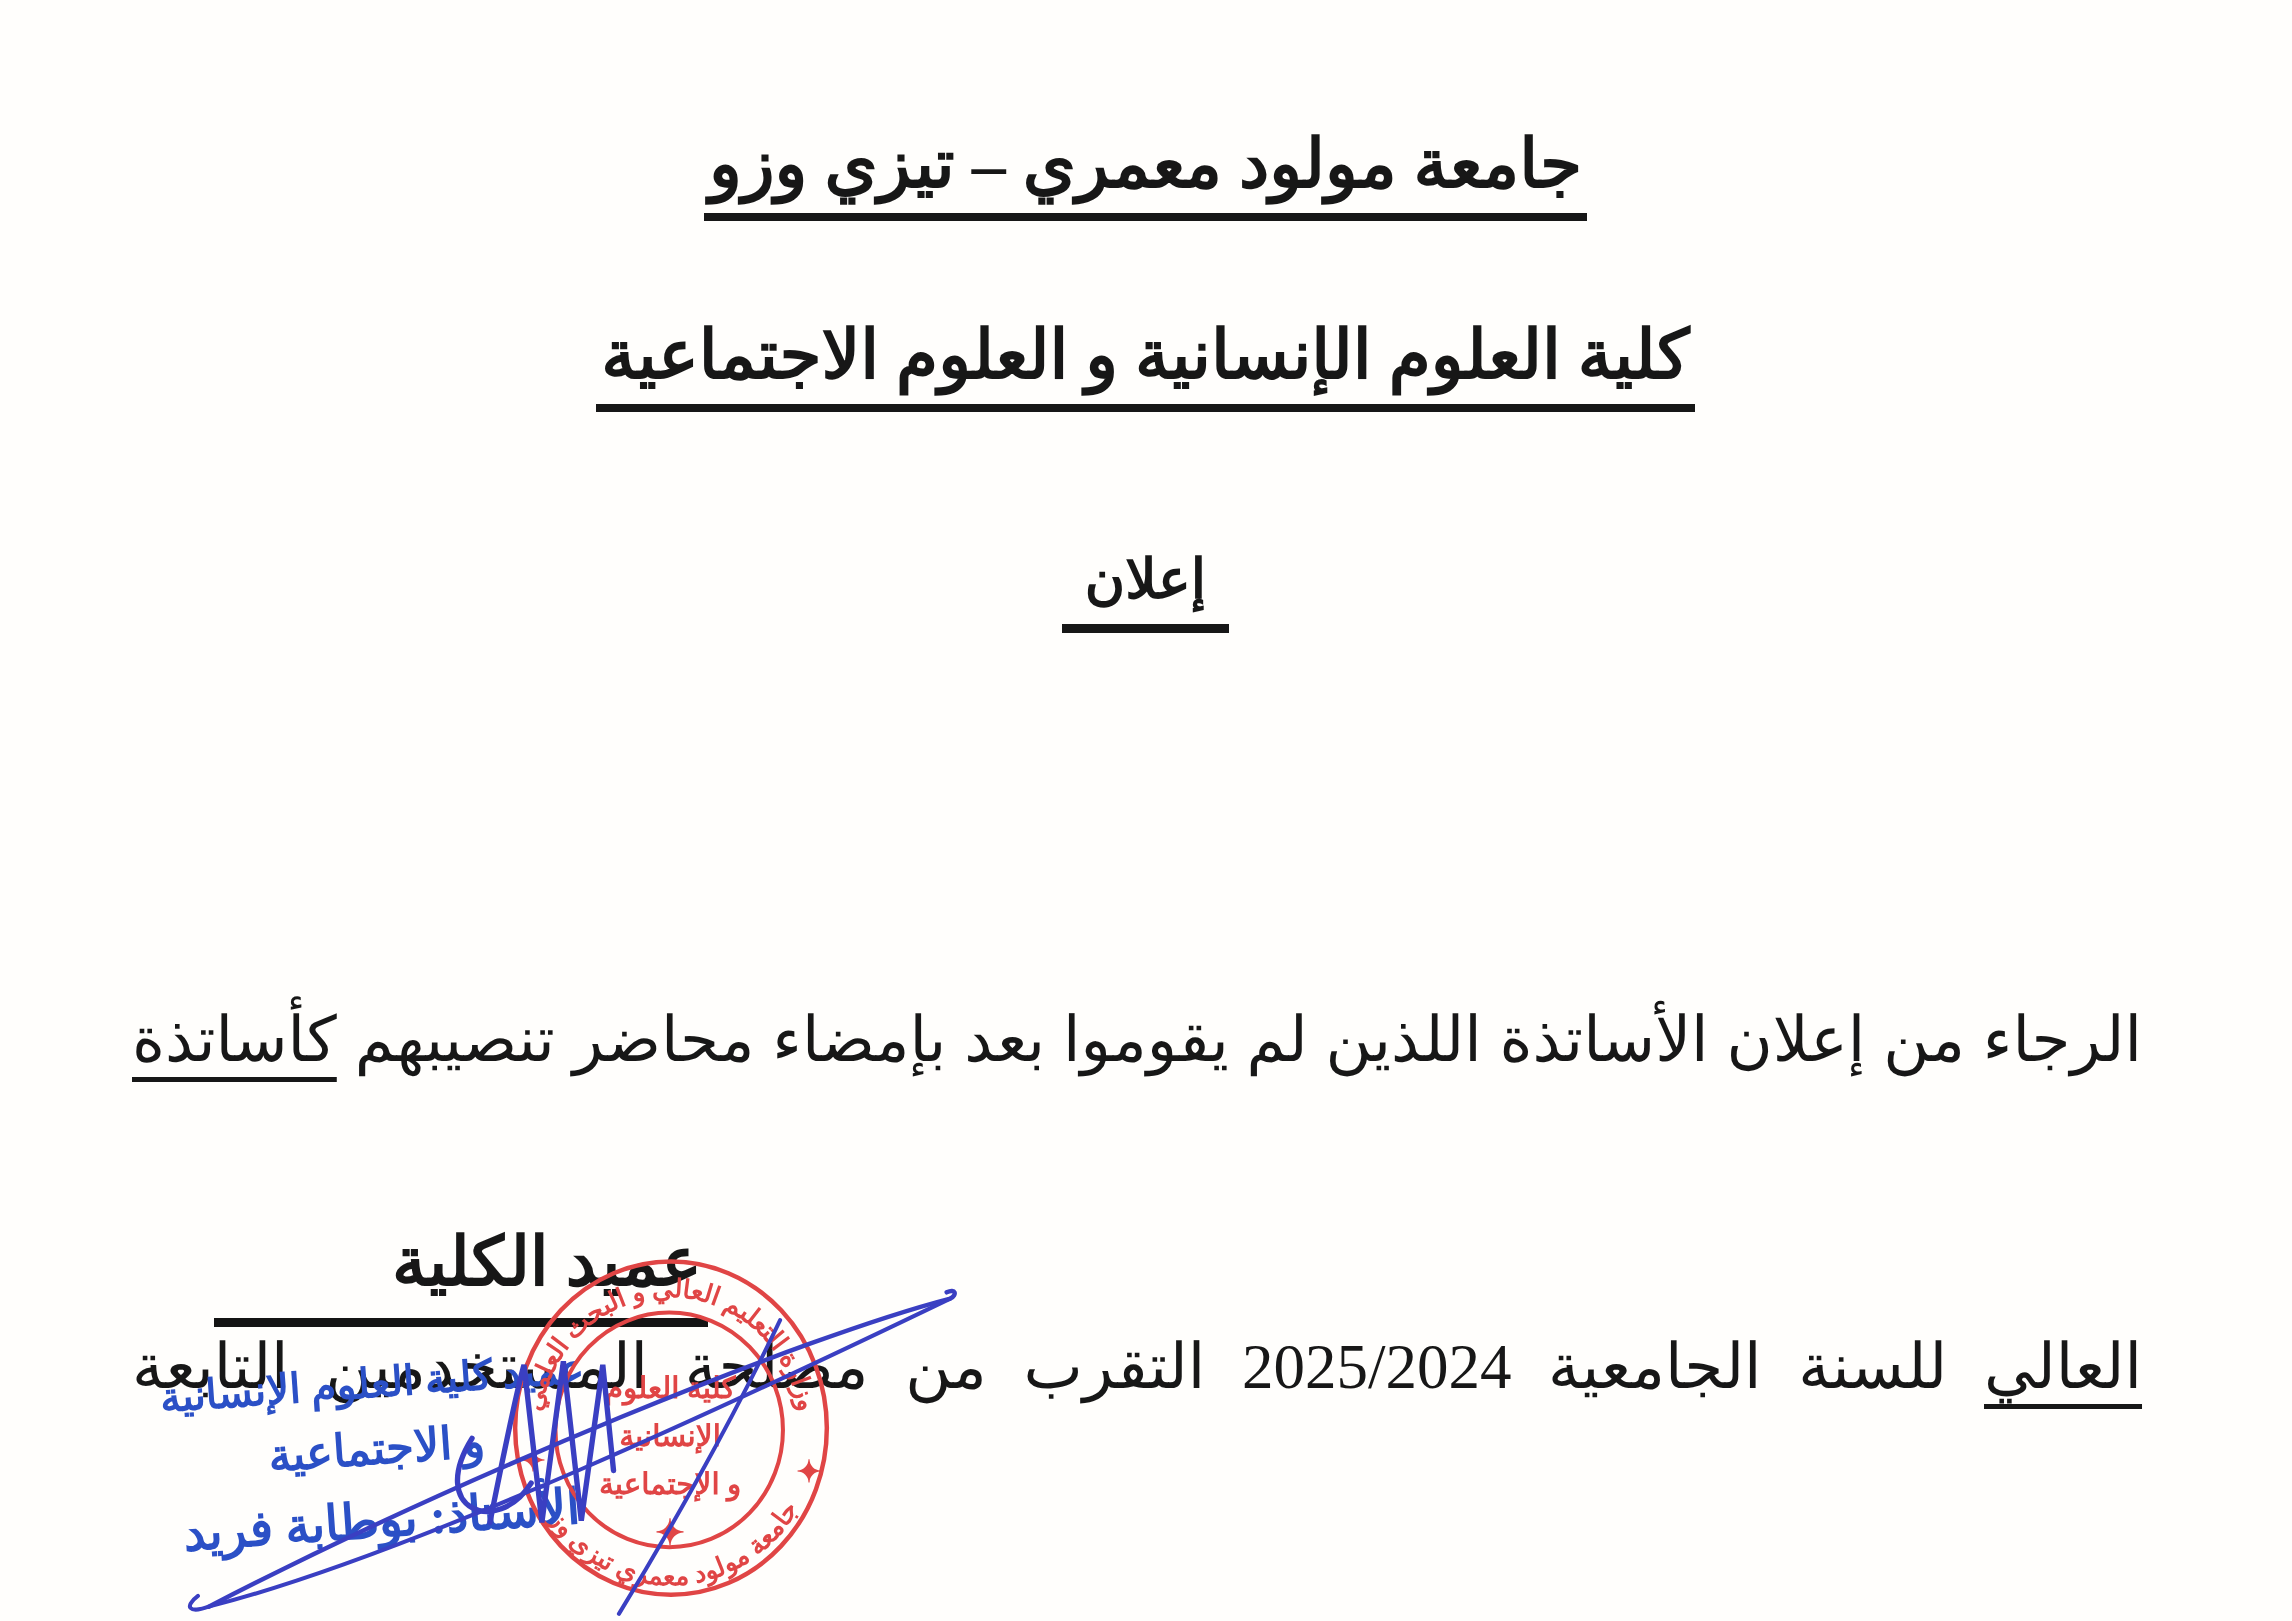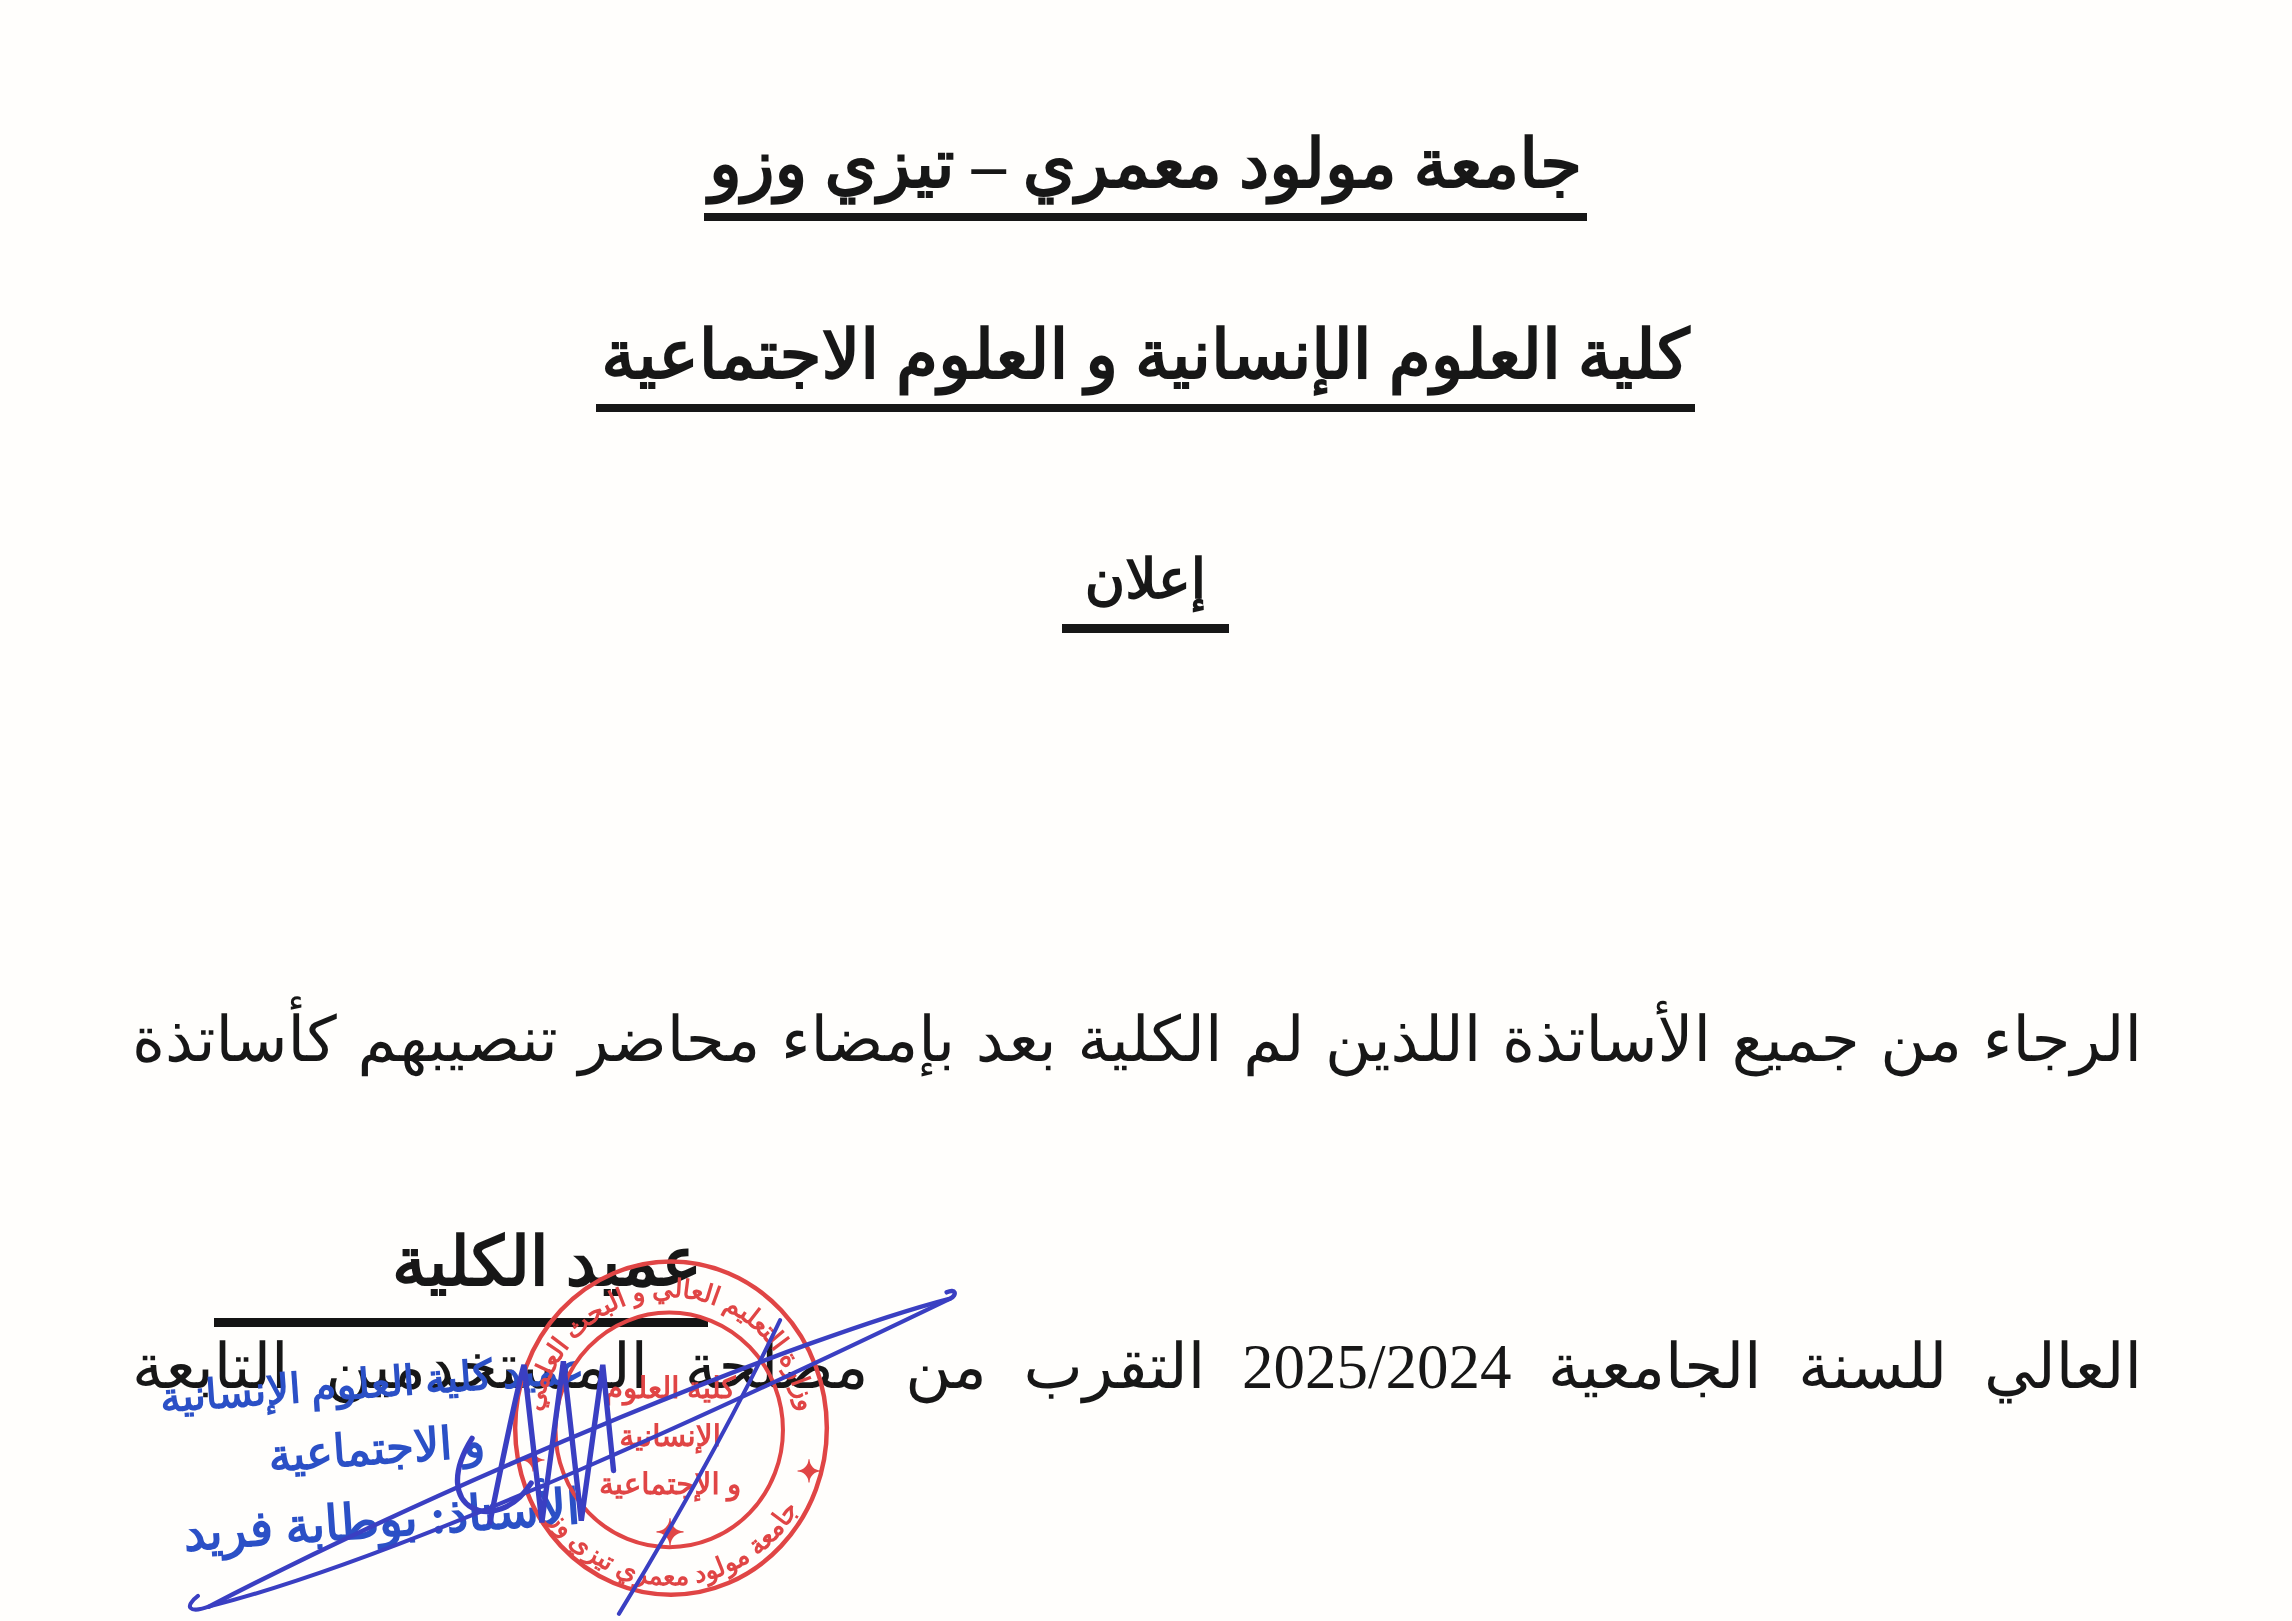--- a/index.html
+++ b/index.html
@@ -35,20 +35,21 @@
     font-size:63px;
     line-height:109px;
     white-space:pre-wrap;
     direction:rtl;
   }
   .body-line{
     text-align:justify;
     text-align-last:justify;
   }
   .uw{
+    text-decoration:underline;
     text-decoration-thickness:5.4px;
     text-underline-offset:16px;
   }
   
   .dean-title{
     position:absolute;
     top:1225px;left:383px;width:330px;
     text-align:center;
     font-size:68px;font-weight:bold;
     line-height:1.1;
@@ -91,21 +92,21 @@
     <span class="hdr-inner">جامعة مولود معمري – تيزي وزو</span>
   </div>
   <div class="hdr title2">
     <span class="hdr-inner">كلية العلوم الإنسانية و العلوم الاجتماعية</span>
   </div>
   <div class="hdr announce">
     <span class="hdr-inner">إعلان</span>
   </div>
 
   <div class="body-block">
-    <div class="body-line"><span>الرجاء من جميع الأساتذة اللذين لم الكلية بعد بإمضاء محاضر تنصيبهم </span><span class="uw">كأساتذة</span></div>
+    <div class="body-line"><span>الرجاء من إعلان الأساتذة اللذين لم يقوموا بعد بإمضاء محاضر تنصيبهم </span><span class="uw">كأساتذة</span></div>
     <div class="body-line"><span class="uw">العالي</span><span> للسنة الجامعية 2025/2024 التقرب من مصلحة المستخدمين التابعة</span></div>
     
     
   </div>
 
   <div class="dean-title">عميد الكلية</div>
   <div class="dean-underline"></div>
 
   <div class="blue-stamp">
     <div class="l1">عميد كلية العلوم الإنسانية</div>

